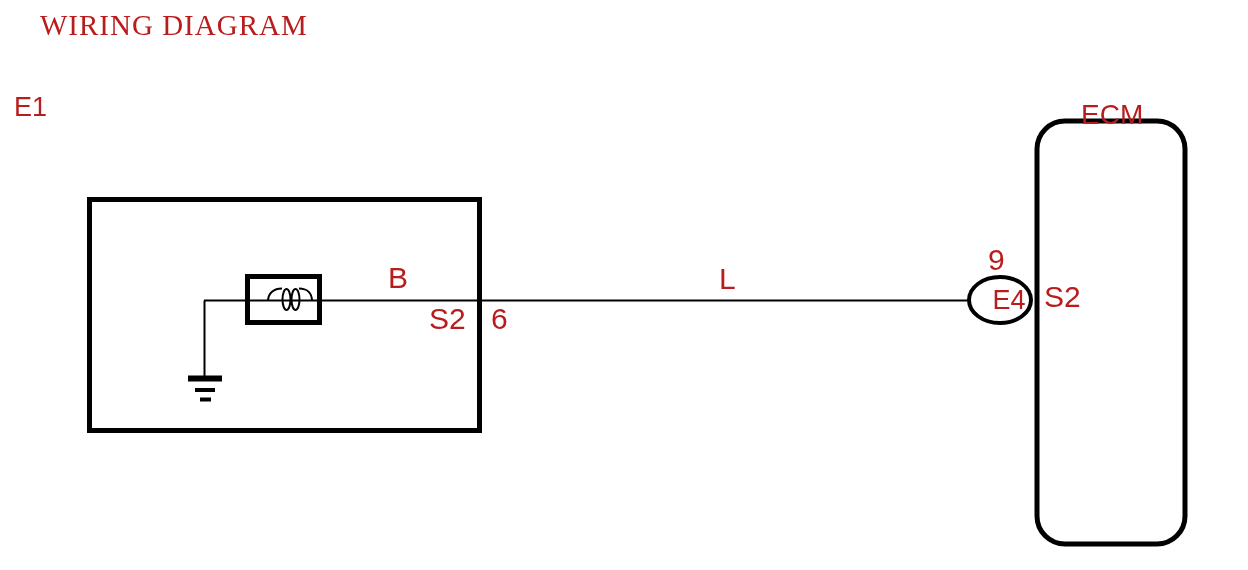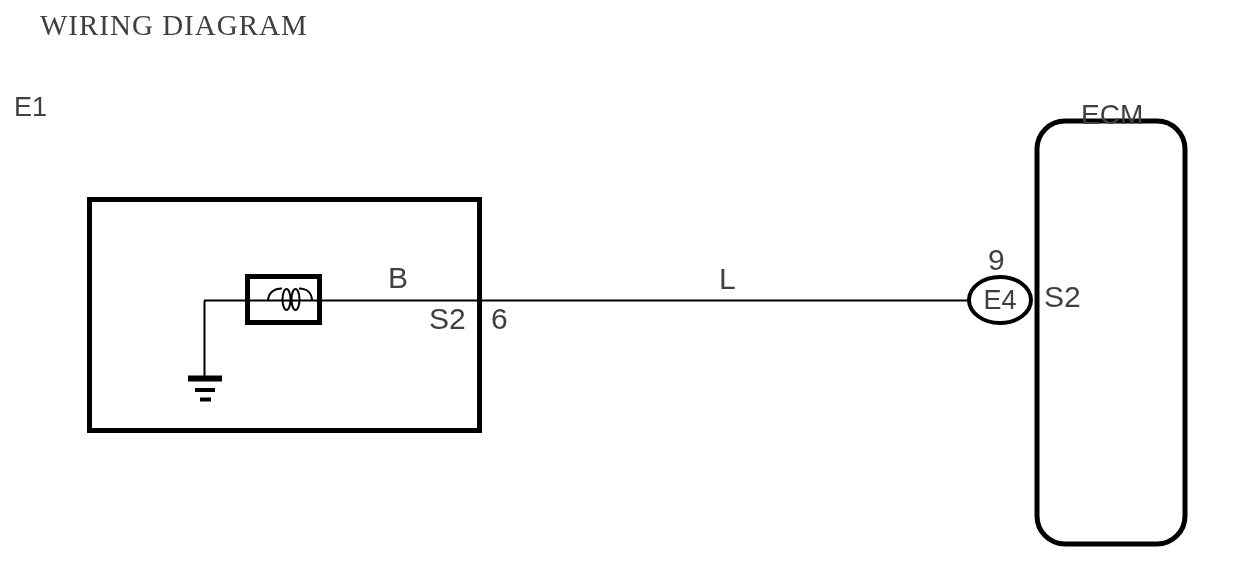--- a/index.html
+++ b/index.html
@@ -20,35 +20,36 @@
     position: absolute;
     left: 0;
     top: 0;
     width: 1248px;
     height: 570px;
   }
   .lbl {
     position: absolute;
     line-height: 1;
     white-space: nowrap;
-    color: #404040;
+    color: #b91c1c;
   }
   .lbl-title {
     font-family: "Liberation Serif", serif;
     font-size: 29px;
     letter-spacing: 1px;
     font-weight: 400;
   }
   .lbl-component { font-size: 27px; }
   .lbl-ecm { font-size: 28px; margin-top: 12px; }
   .lbl-wire { font-size: 30px; }
   .lbl-connector {
     font-size: 27px;
     width: 64px;
     text-align: center;
+    padding-left: 9px;
   }
 </style>
 </head>
 <body>
 
 <div id="stage">
 
   <svg id="diagram-svg" viewBox="0 0 1248 570">
 
     <line x1="204" y1="300.5" x2="970" y2="300.5" stroke="#000" stroke-width="2"></line>

